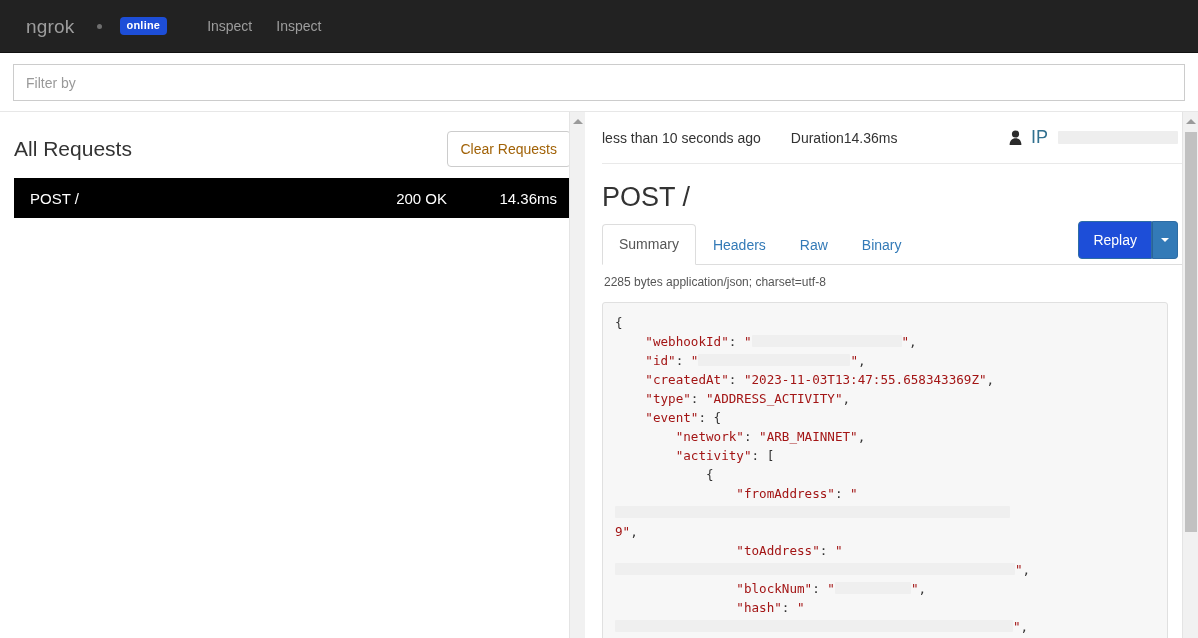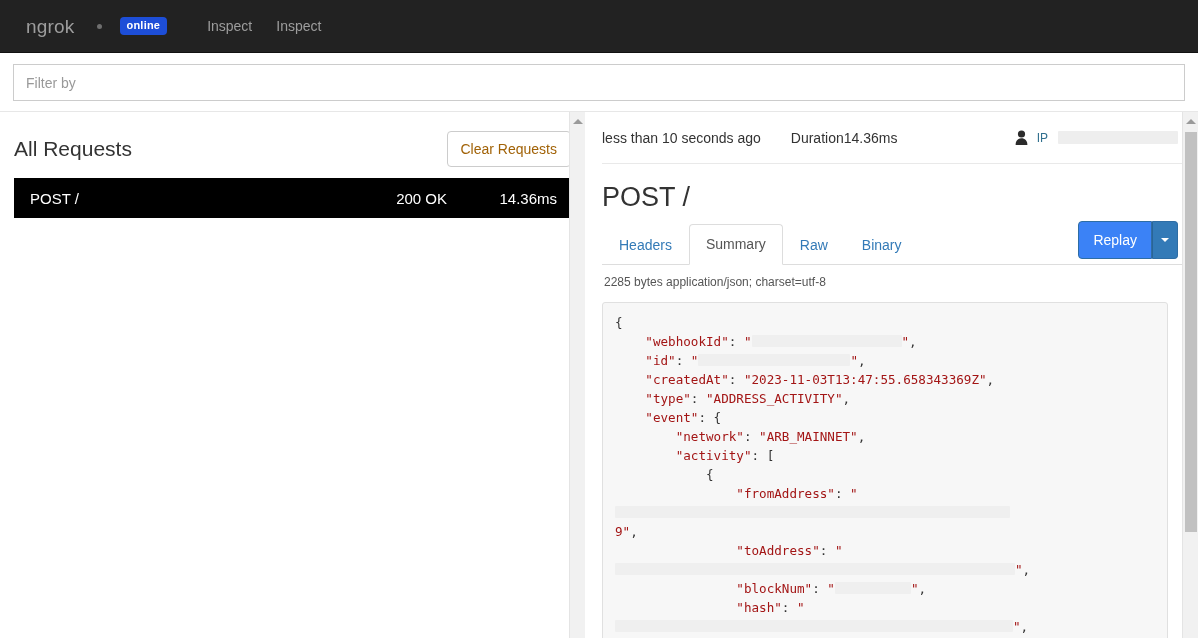--- a/index.html
+++ b/index.html
@@ -167,21 +167,21 @@
     font-size: 14px;
     color: #333;
     border-bottom: 1px solid #e9e9e9;
     padding-right: 4px;
   }
   .meta-ago { margin-right: 30px; color: #333; }
   .meta-dur-label { color: #333; }
   .meta-dur-val { color: #333; }
   .meta-ip-wrap { margin-left: auto; display: flex; align-items: center; }
   .person-icon { width: 13px; height: 15px; margin-right: 9px; display:block; }
-  .meta-ip-label { color: #31708f; font-size: 12px; margin-right: 10px; text-align: right; }
+  .meta-ip-label { color: #31708f; font-size: 18px; margin-right: 10px; text-align: right; }
   .redacted-bar {
     display: inline-block;
     height: 13px;
     width: 120px;
     background: #eeeeee;
     border-radius: 1px;
   }
 
   .resp-title {
     font-size: 27px;
@@ -217,21 +217,21 @@
     border-bottom: 1px solid #ffffff;
     cursor: default;
   }
   .replay-group {
     position: absolute;
     right: 4px;
     top: -4px;
     display: flex;
   }
   .replay-btn {
-    background: #3b82f6;
+    background: #1d4ed8;
     border: 1px solid #2e6da4;
     color: #ffffff;
     font-size: 14px;
     padding: 9px 14px;
     border-radius: 4px 0 0 4px;
     font-family: "Liberation Sans", sans-serif;
     cursor: pointer;
     line-height: 1.3;
   }
   .replay-caret {
@@ -349,22 +349,22 @@
           <path d="M0.6 15 C0.6 10.4 3.2 8.2 6.5 8.2 C9.8 8.2 12.4 10.4 12.4 15 Z" fill="#2b2b2b"></path>
         </svg>
         <span class="meta-ip-label">IP</span>
         <span class="redacted-bar"></span>
       </span>
     </div>
 
     <h1 class="resp-title">POST /</h1>
 
     <div class="tabbar" id="tabbar">
-      <a class="tab" href="#">Headers</a>
-        <a class="tab active" href="#">Summary</a>
+      <a class="tab active" href="#">Summary</a>
+        <a class="tab" href="#">Headers</a>
         <a class="tab" href="#">Raw</a>
         <a class="tab" href="#">Binary</a>
         <div class="replay-group">
         <button class="replay-btn">Replay</button>
         <div class="replay-caret">
           <span class="caret-dn"></span>
         </div>
       </div>
     </div>
 

